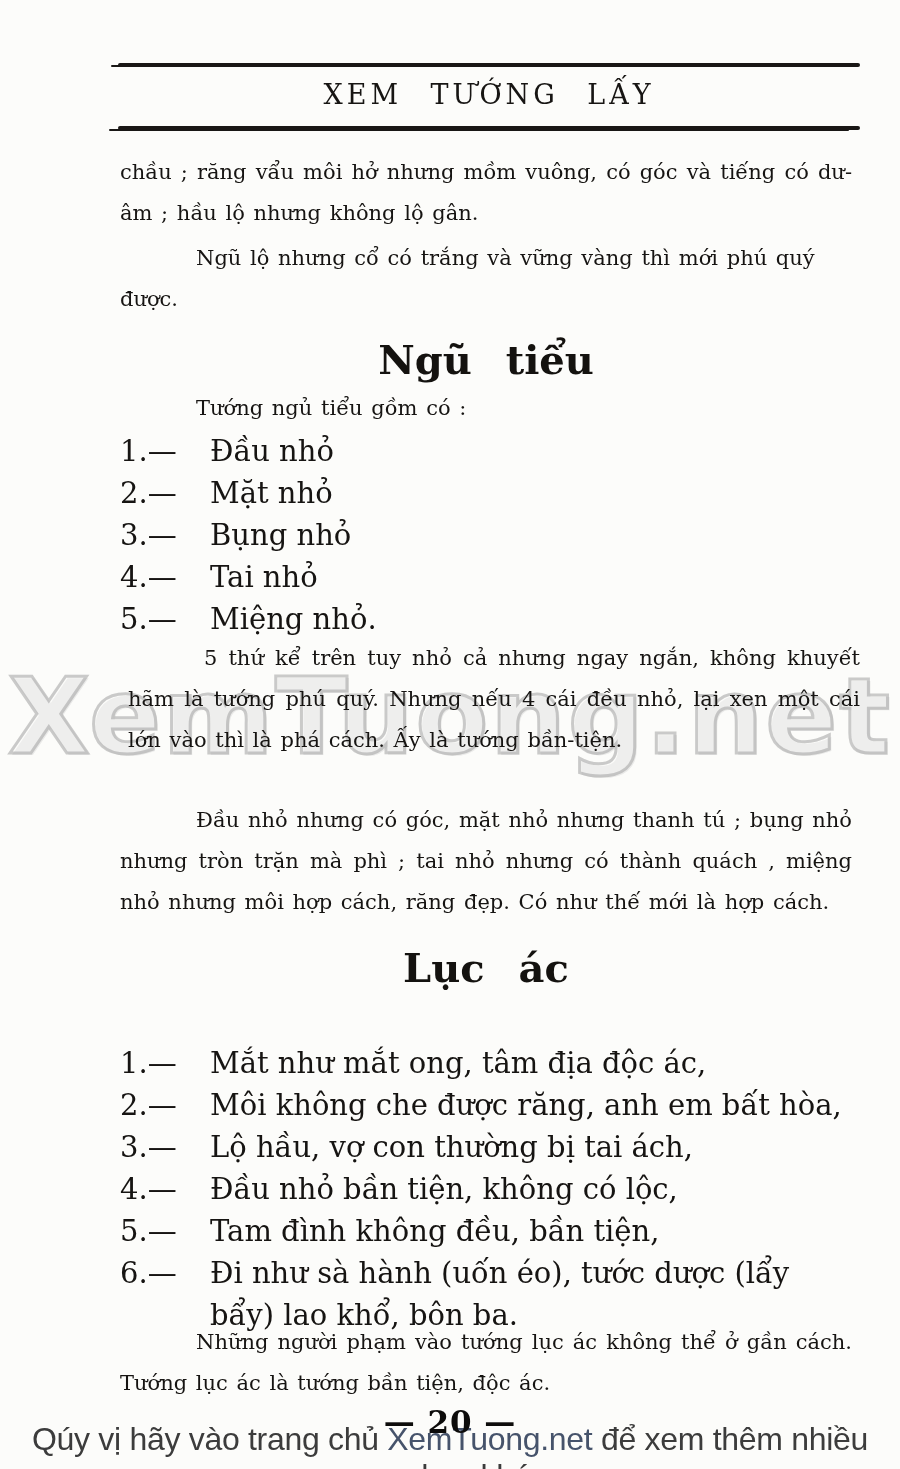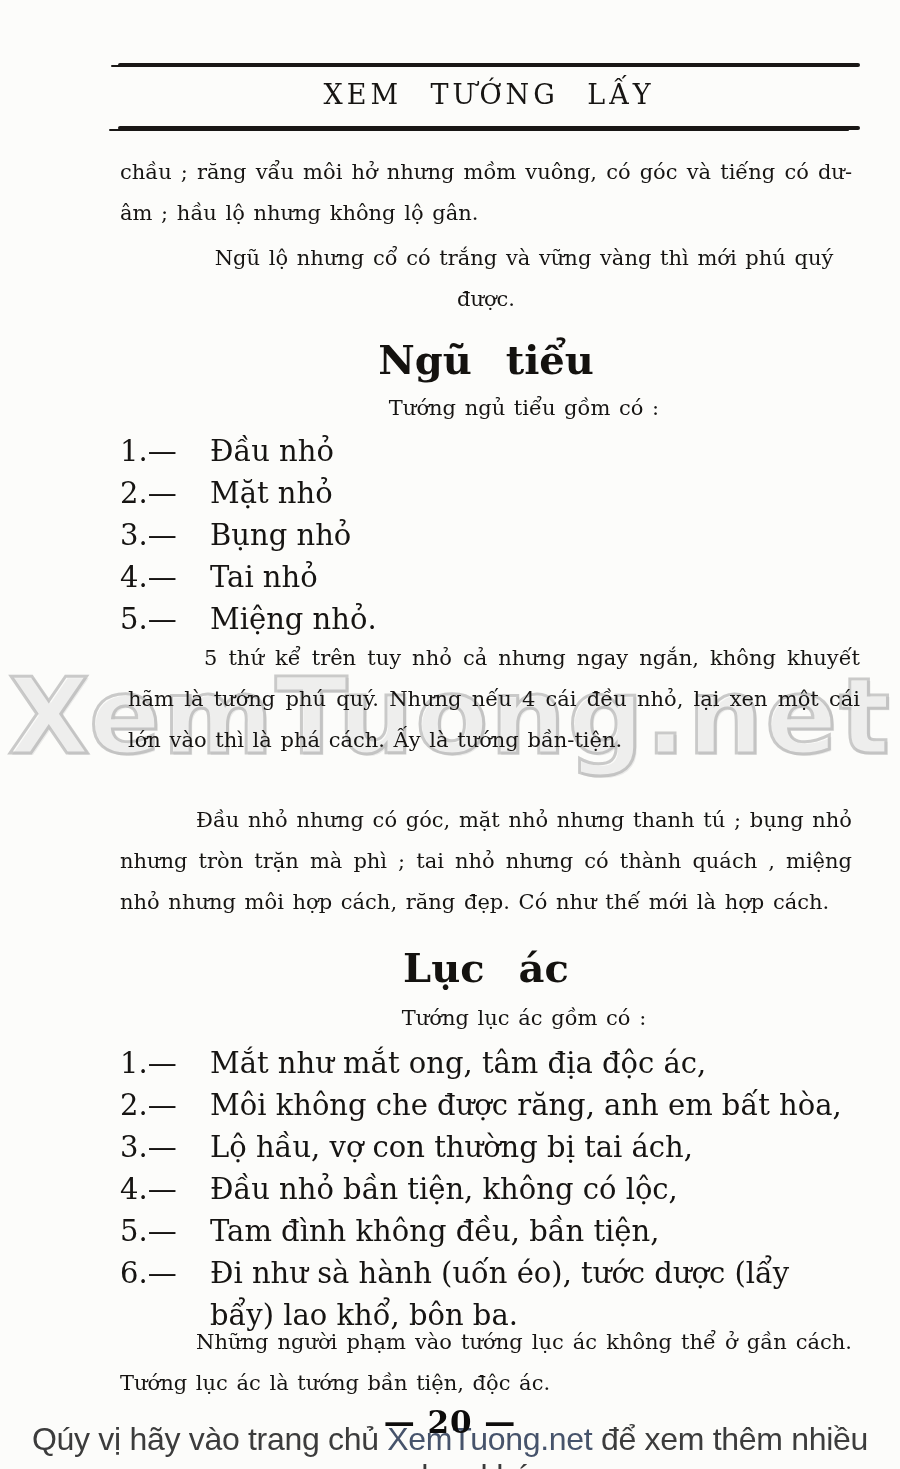--- a/index.html
+++ b/index.html
@@ -38,21 +38,21 @@
   .block {
     position: absolute;
     left: 120px;
     width: 732px;
     font-size: 21px;
     line-height: 41px;
     text-align: justify;
     word-spacing: 2px;
   }
   .indent { text-indent: 76px; }
-  .no-justify { text-align: center; }
+  .no-justify { text-align: left; }
   .h2 {
     position: absolute;
     left: 120px;
     width: 732px;
     text-align: center;
     font-weight: bold;
     font-size: 40px;
     word-spacing: 20px;
     color: #14120f;
   }
@@ -152,21 +152,20 @@
         <span class="txt">Miệng nhỏ.</span>
       </div>
     </div>
 
     <p class="block indent" style="top:638px;margin-left:8px;">5 thứ kể trên tuy nhỏ cả nhưng ngay ngắn, không khuyết hãm là tướng phú quý. Nhưng nếu 4 cái đều nhỏ, lại xen một cái lớn vào thì là phá cách. Ấy là tướng bần-tiện.</p>
 
     <p class="block indent" style="top:800px;">Đầu nhỏ nhưng có góc, mặt nhỏ nhưng thanh tú ; bụng nhỏ nhưng tròn trặn mà phì ; tai nhỏ nhưng có thành quách , miệng nhỏ nhưng môi hợp cách, răng đẹp. Có như thế mới là hợp cách.</p>
 
     <h2 class="h2" style="top:944px;">Lục ác</h2>
 
-    <p class="block indent no-justify" style="top:998px;">Tướng lục ác gồm có :</p>
 
     <div class="list" style="top:1042px;">
       <div class="li">
         <span class="num">1.—</span>
         <span class="txt">Mắt như mắt ong, tâm địa độc ác,</span>
       </div>
       <div class="li">
         <span class="num">2.—</span>
         <span class="txt">Môi không che được răng, anh em bất hòa,</span>
       </div>

